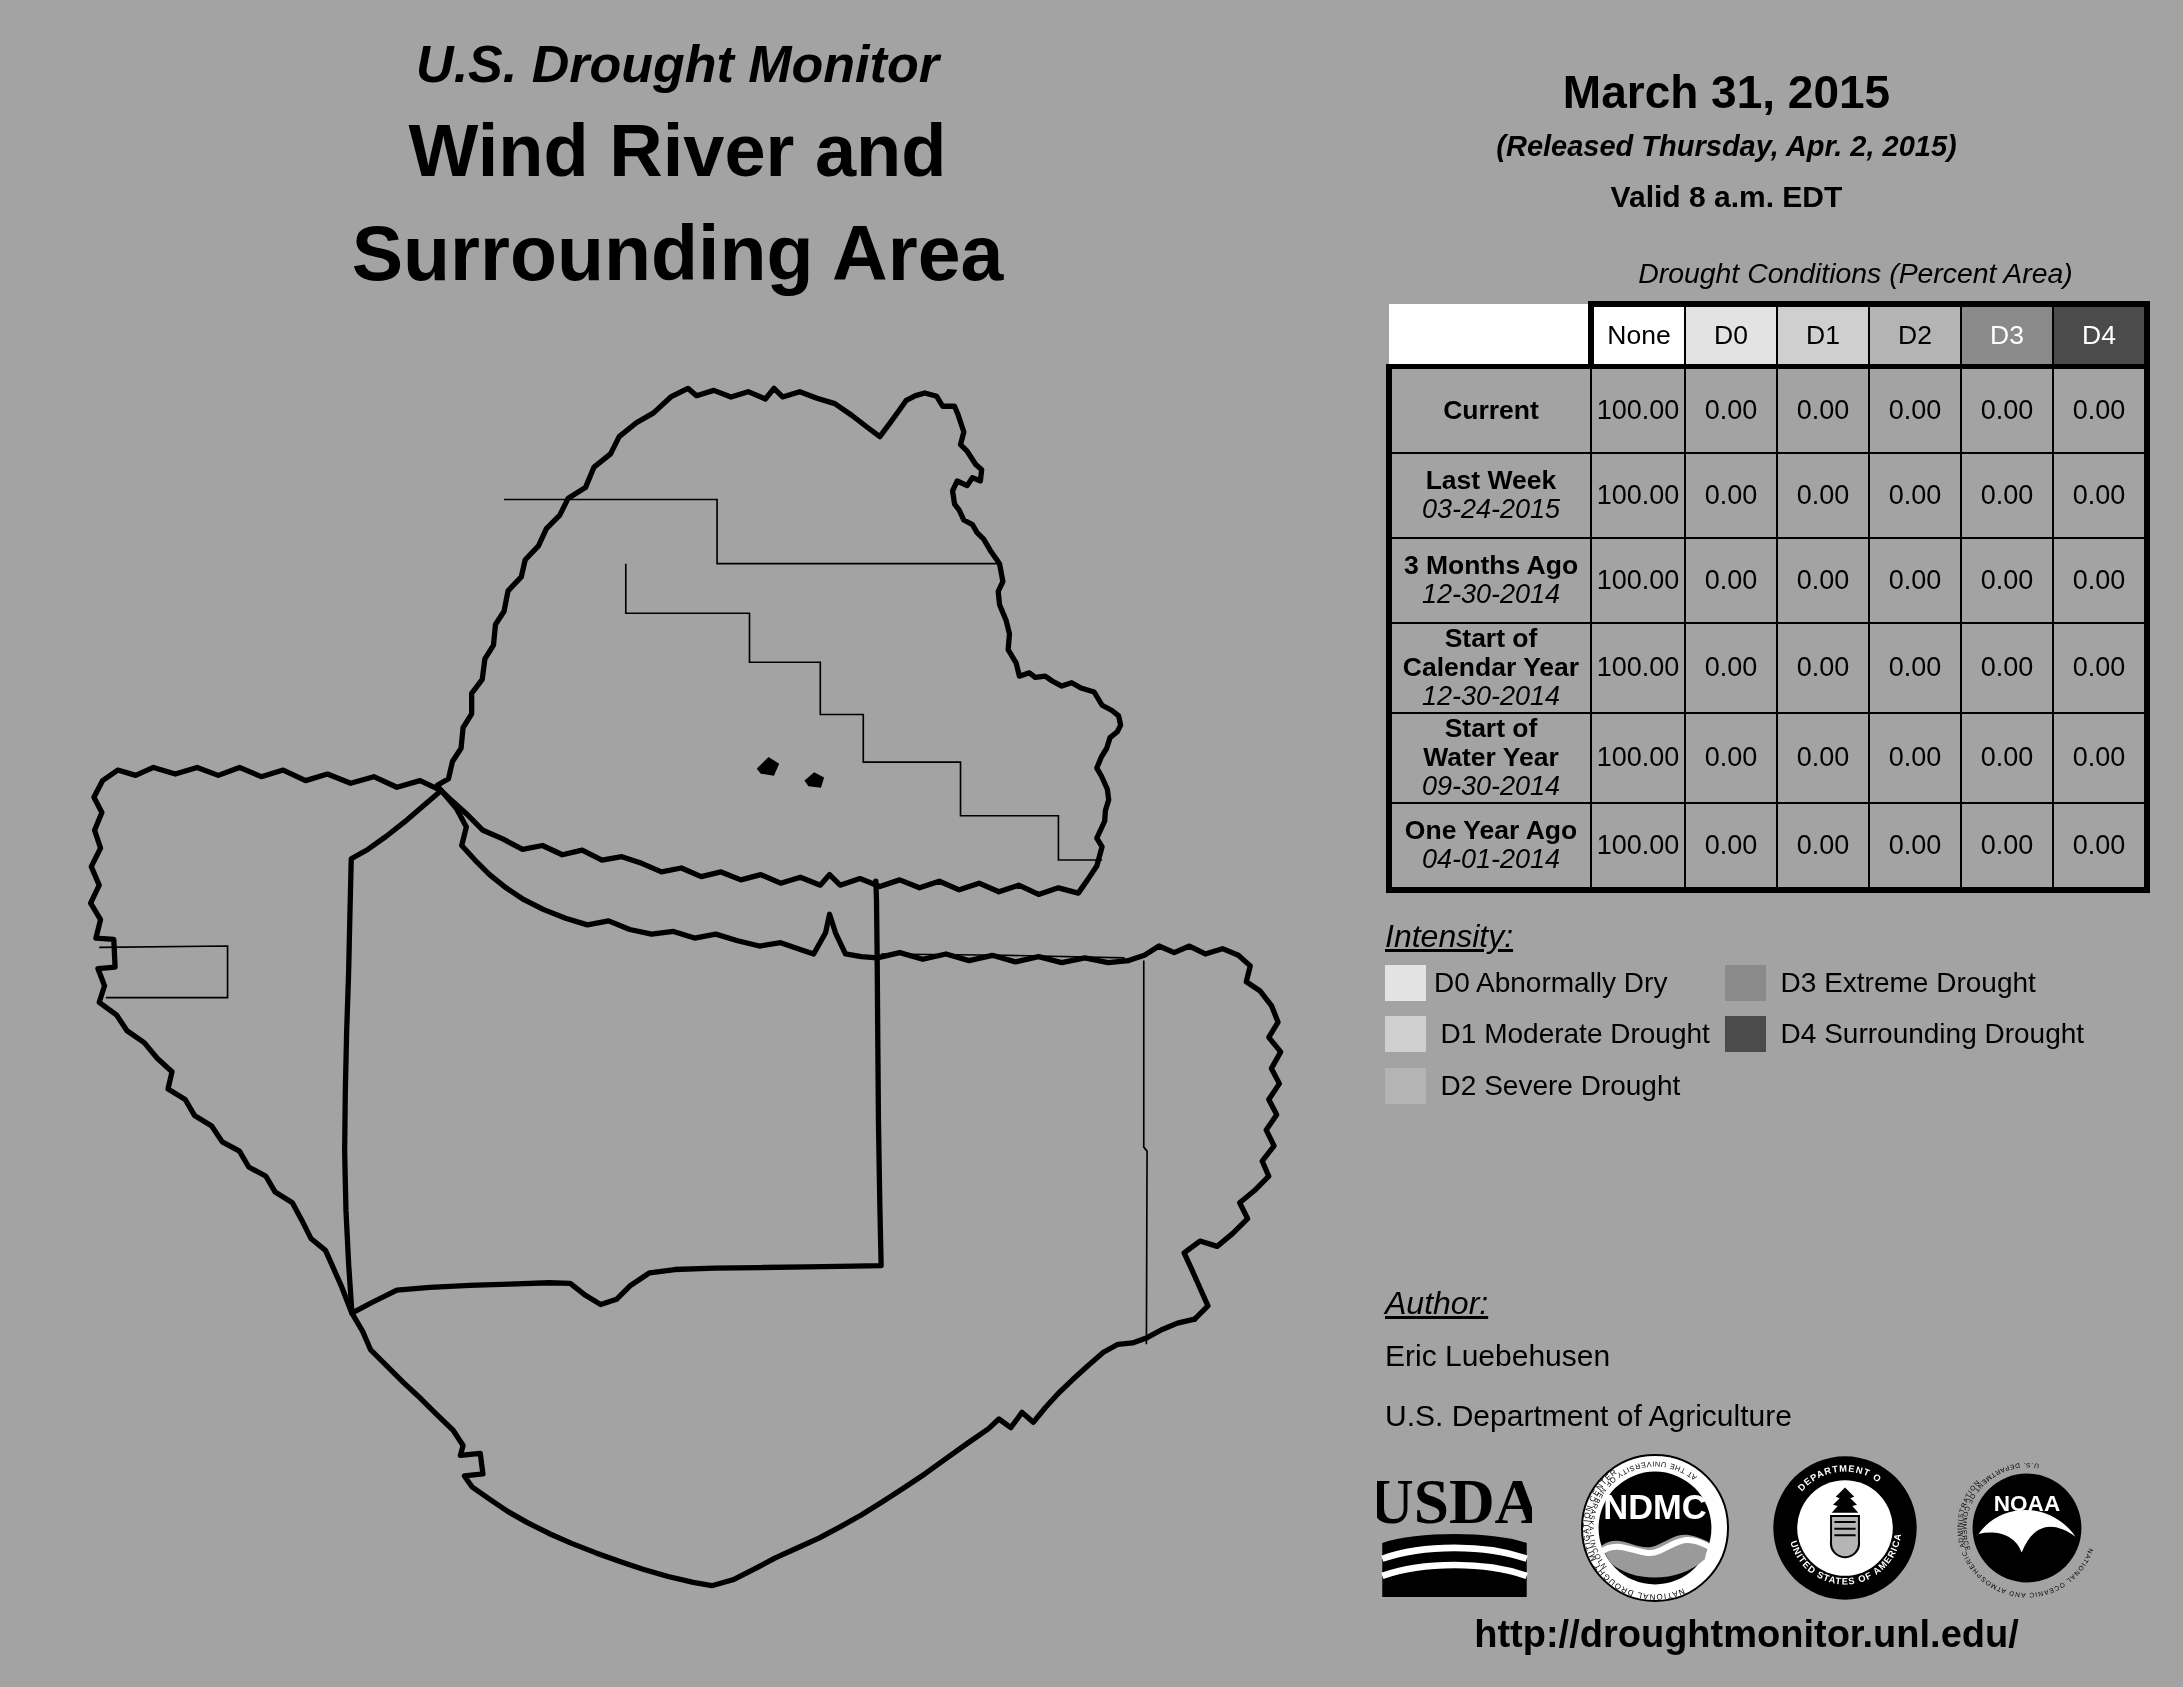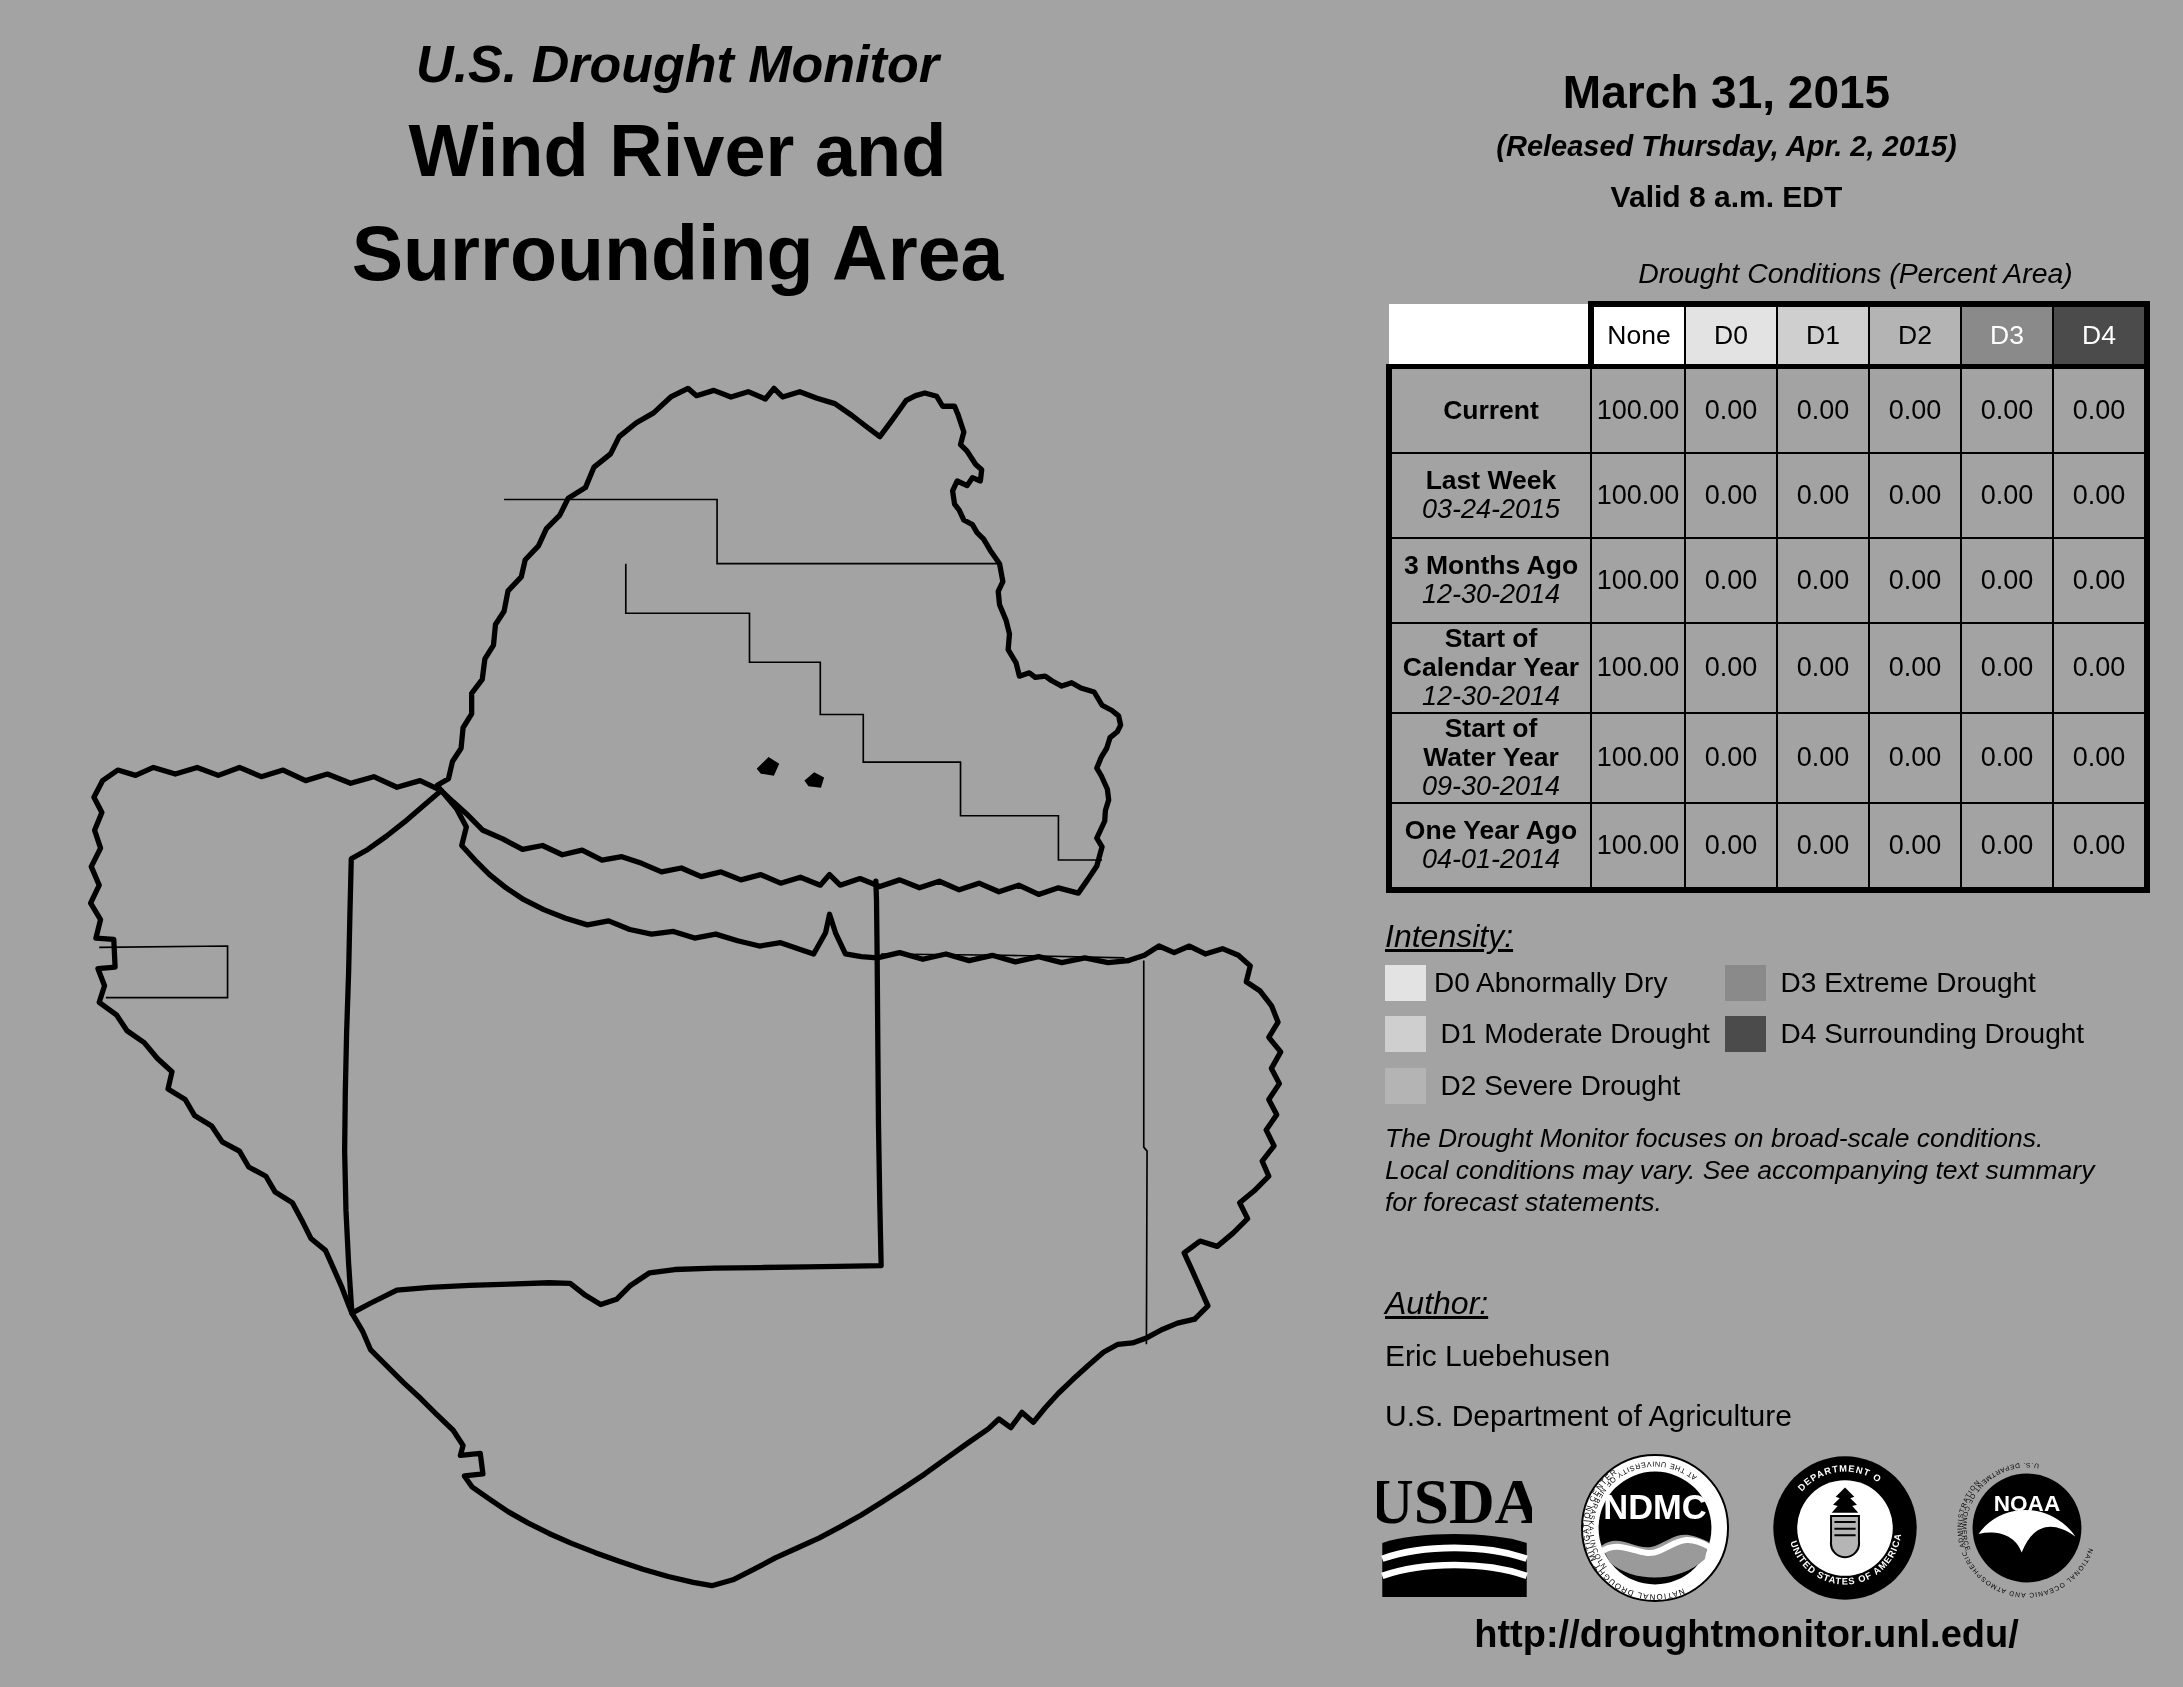--- a/index.html
+++ b/index.html
@@ -171,23 +171,20 @@
   </div>
   <div class="abs leg" style="left:1725px;top:965px;">
     <span class="sw" style="background-color: rgb(138, 138, 138);"></span>
     <span>D3 Extreme Drought</span>
   </div>
   <div class="abs leg" style="left:1725px;top:1016px;">
     <span class="sw" style="background-color: rgb(75, 75, 75);"></span>
     <span>D4 Surrounding Drought</span>
   </div>
 
-  <div class="abs note pre">The Drought Monitor focuses on broad-scale conditions.
-Local conditions may vary. See accompanying text summary
-for forecast statements.</div>
   <div class="abs author-h">Author:</div>
   <div class="abs author-n">Eric Luebehusen</div>
   <div class="abs author-o">U.S. Department of Agriculture</div>
 
   <svg class="abs" style="left:1377px;top:1465px;" width="155" height="140" viewBox="0 0 235 212">
     <text x="117" y="88" text-anchor="middle" font-family="Liberation Serif, serif" font-weight="bold" font-size="96" fill="#000">USDA</text>
     <path d="M8,118 C60,100 175,100 227,118 L227,200 L8,200 Z" fill="#000"></path>
     <path d="M8,142 C70,120 165,120 227,142" stroke="#fff" stroke-width="10" fill="none"></path>
     <path d="M8,168 C70,146 165,146 227,168" stroke="#fff" stroke-width="10" fill="none"></path>
   </svg>

